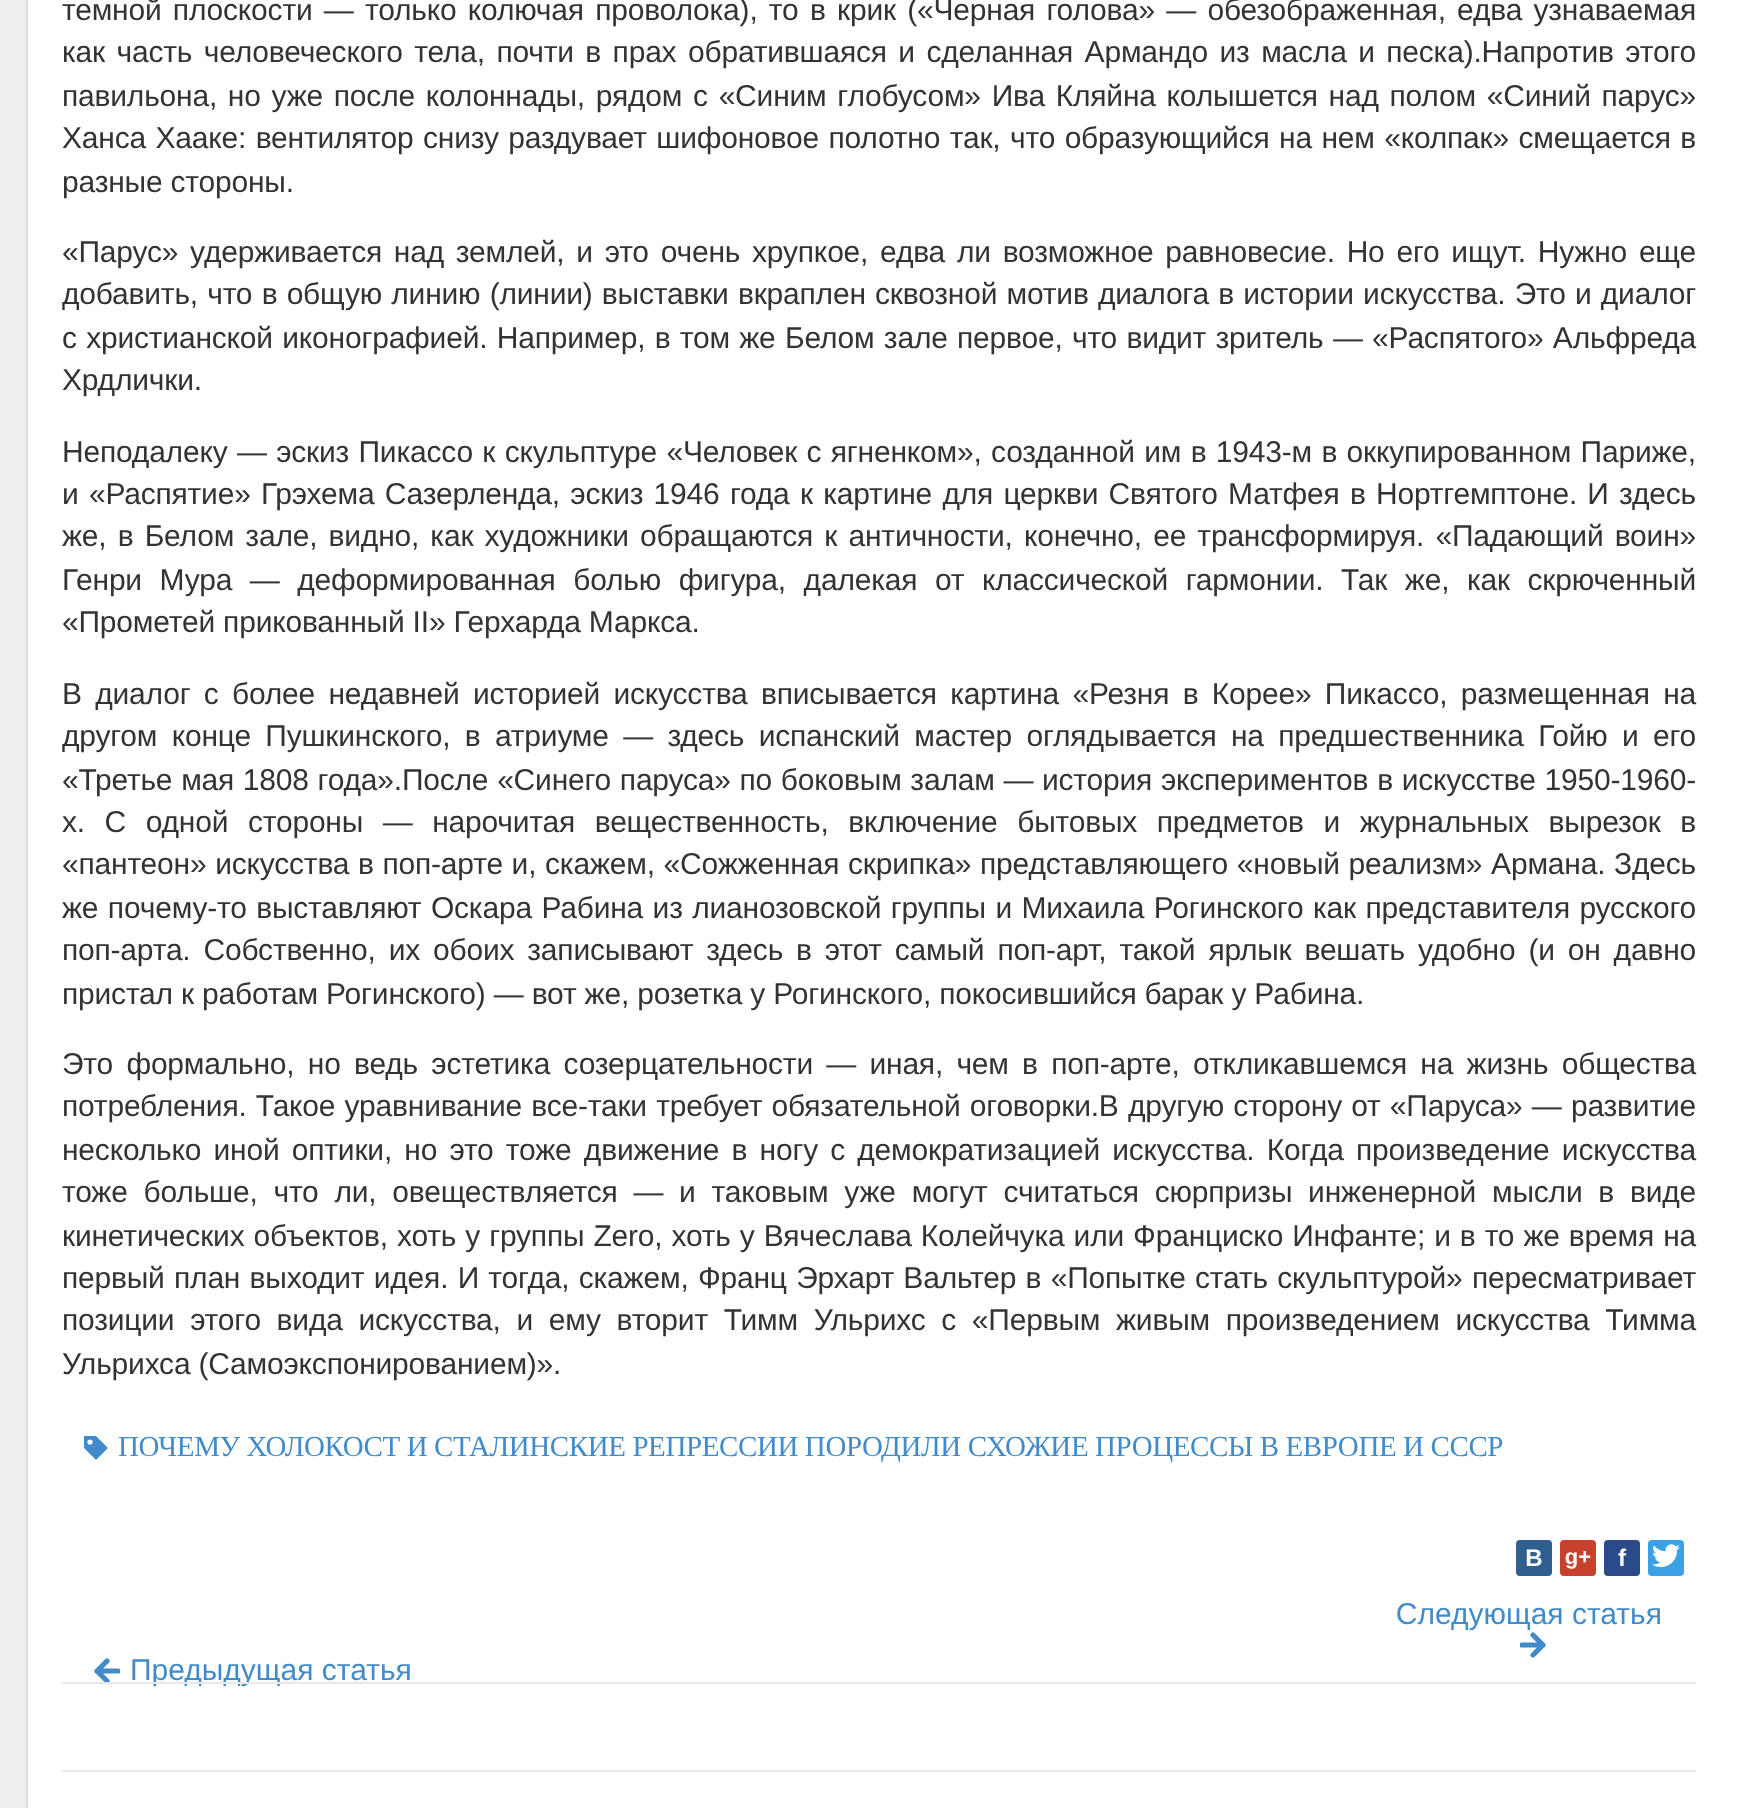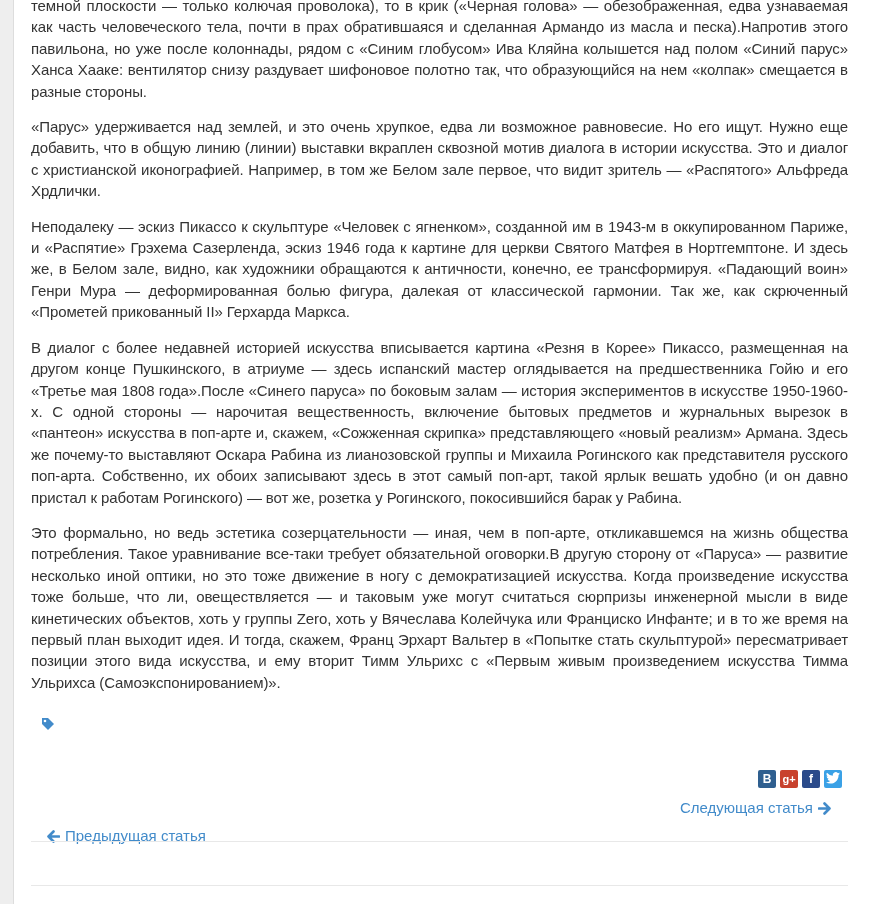--- a/index.html
+++ b/index.html
@@ -54,21 +54,21 @@
   .vk { background: #2f5f8f; }
   .gplus { background: #c8412d; font-size: 11px; }
   .fb { background: #2a4a8a; }
   .tw { background: #3aa1e6; }
   .nav-prev, .nav-next {
     position: absolute; top: 799px;
     font-size: 15px; color: #428bca; text-decoration: none;
     display: flex; align-items: center;
   }
   .nav-prev { left: 47px; margin-top: 28px; }
-  .nav-next { right: 38px; }
+  .nav-next { right: 38px; flex-direction: column; }
   .arrow { width: 13px; height: 13px; display: inline-block; }
   .nav-prev .arrow { margin-right: 5px; }
   .nav-next .arrow { margin-left: 5px; }
   .hr {
     position: absolute; left: 31px; width: 817px; height: 1px;
     background: #e8e8e8;
   }
   .hr1 { top: 841px; }
   .hr2 { top: 885px; }
 </style>
@@ -84,20 +84,21 @@
   <p>В диалог с более недавней историей искусства вписывается картина «Резня в Корее» Пикассо, размещенная на другом конце Пушкинского, в атриуме — здесь испанский мастер оглядывается на предшественника Гойю и его «Третье мая 1808 года».После «Синего паруса» по боковым залам — история экспериментов в искусстве 1950-1960-х. С одной стороны — нарочитая вещественность, включение бытовых предметов и журнальных вырезок в «пантеон» искусства в поп-арте и, скажем, «Сожженная скрипка» представляющего «новый реализм» Армана. Здесь же почему-то выставляют Оскара Рабина из лианозовской группы и Михаила Рогинского как представителя русского поп-арта. Собственно, их обоих записывают здесь в этот самый поп-арт, такой ярлык вешать удобно (и он давно пристал к работам Рогинского) — вот же, розетка у Рогинского, покосившийся барак у Рабина.</p>
   <p>Это формально, но ведь эстетика созерцательности — иная, чем в поп-арте, откликавшемся на жизнь общества потребления. Такое уравнивание все-таки требует обязательной оговорки.В другую сторону от «Паруса» — развитие несколько иной оптики, но это тоже движение в ногу с демократизацией искусства. Когда произведение искусства тоже больше, что ли, овеществляется — и таковым уже могут считаться сюрпризы инженерной мысли в виде кинетических объектов, хоть у группы Zero, хоть у Вячеслава Колейчука или Франциско Инфанте; и в то же время на первый план выходит идея. И тогда, скажем, Франц Эрхарт Вальтер в «Попытке стать скульптурой» пересматривает позиции этого вида искусства, и ему вторит Тимм Ульрихс с «Первым живым произведением искусства Тимма Ульрихса (Самоэкспонированием)».</p>
 
   <div class="tag-row">
     <span class="tag-icon">
       <svg width="14" height="14" viewBox="0 0 14 14">
         <path d="M1 1 H7 L13 7 L7 13 L1 7 Z" fill="#428bca"></path>
         <circle cx="4" cy="4" r="1.3" fill="#ffffff"></circle>
       </svg>
     </span>
+    <a class="tag-link" href="#">Почему Холокост и сталинские репрессии породили схожие процессы в Европе и СССР</a>
   </div>
 </div>
 
 <div class="share-row">
   <div class="share-btn vk">
     <span>B</span>
   </div>
   <div class="share-btn gplus">
     <span>g+</span>
   </div>

